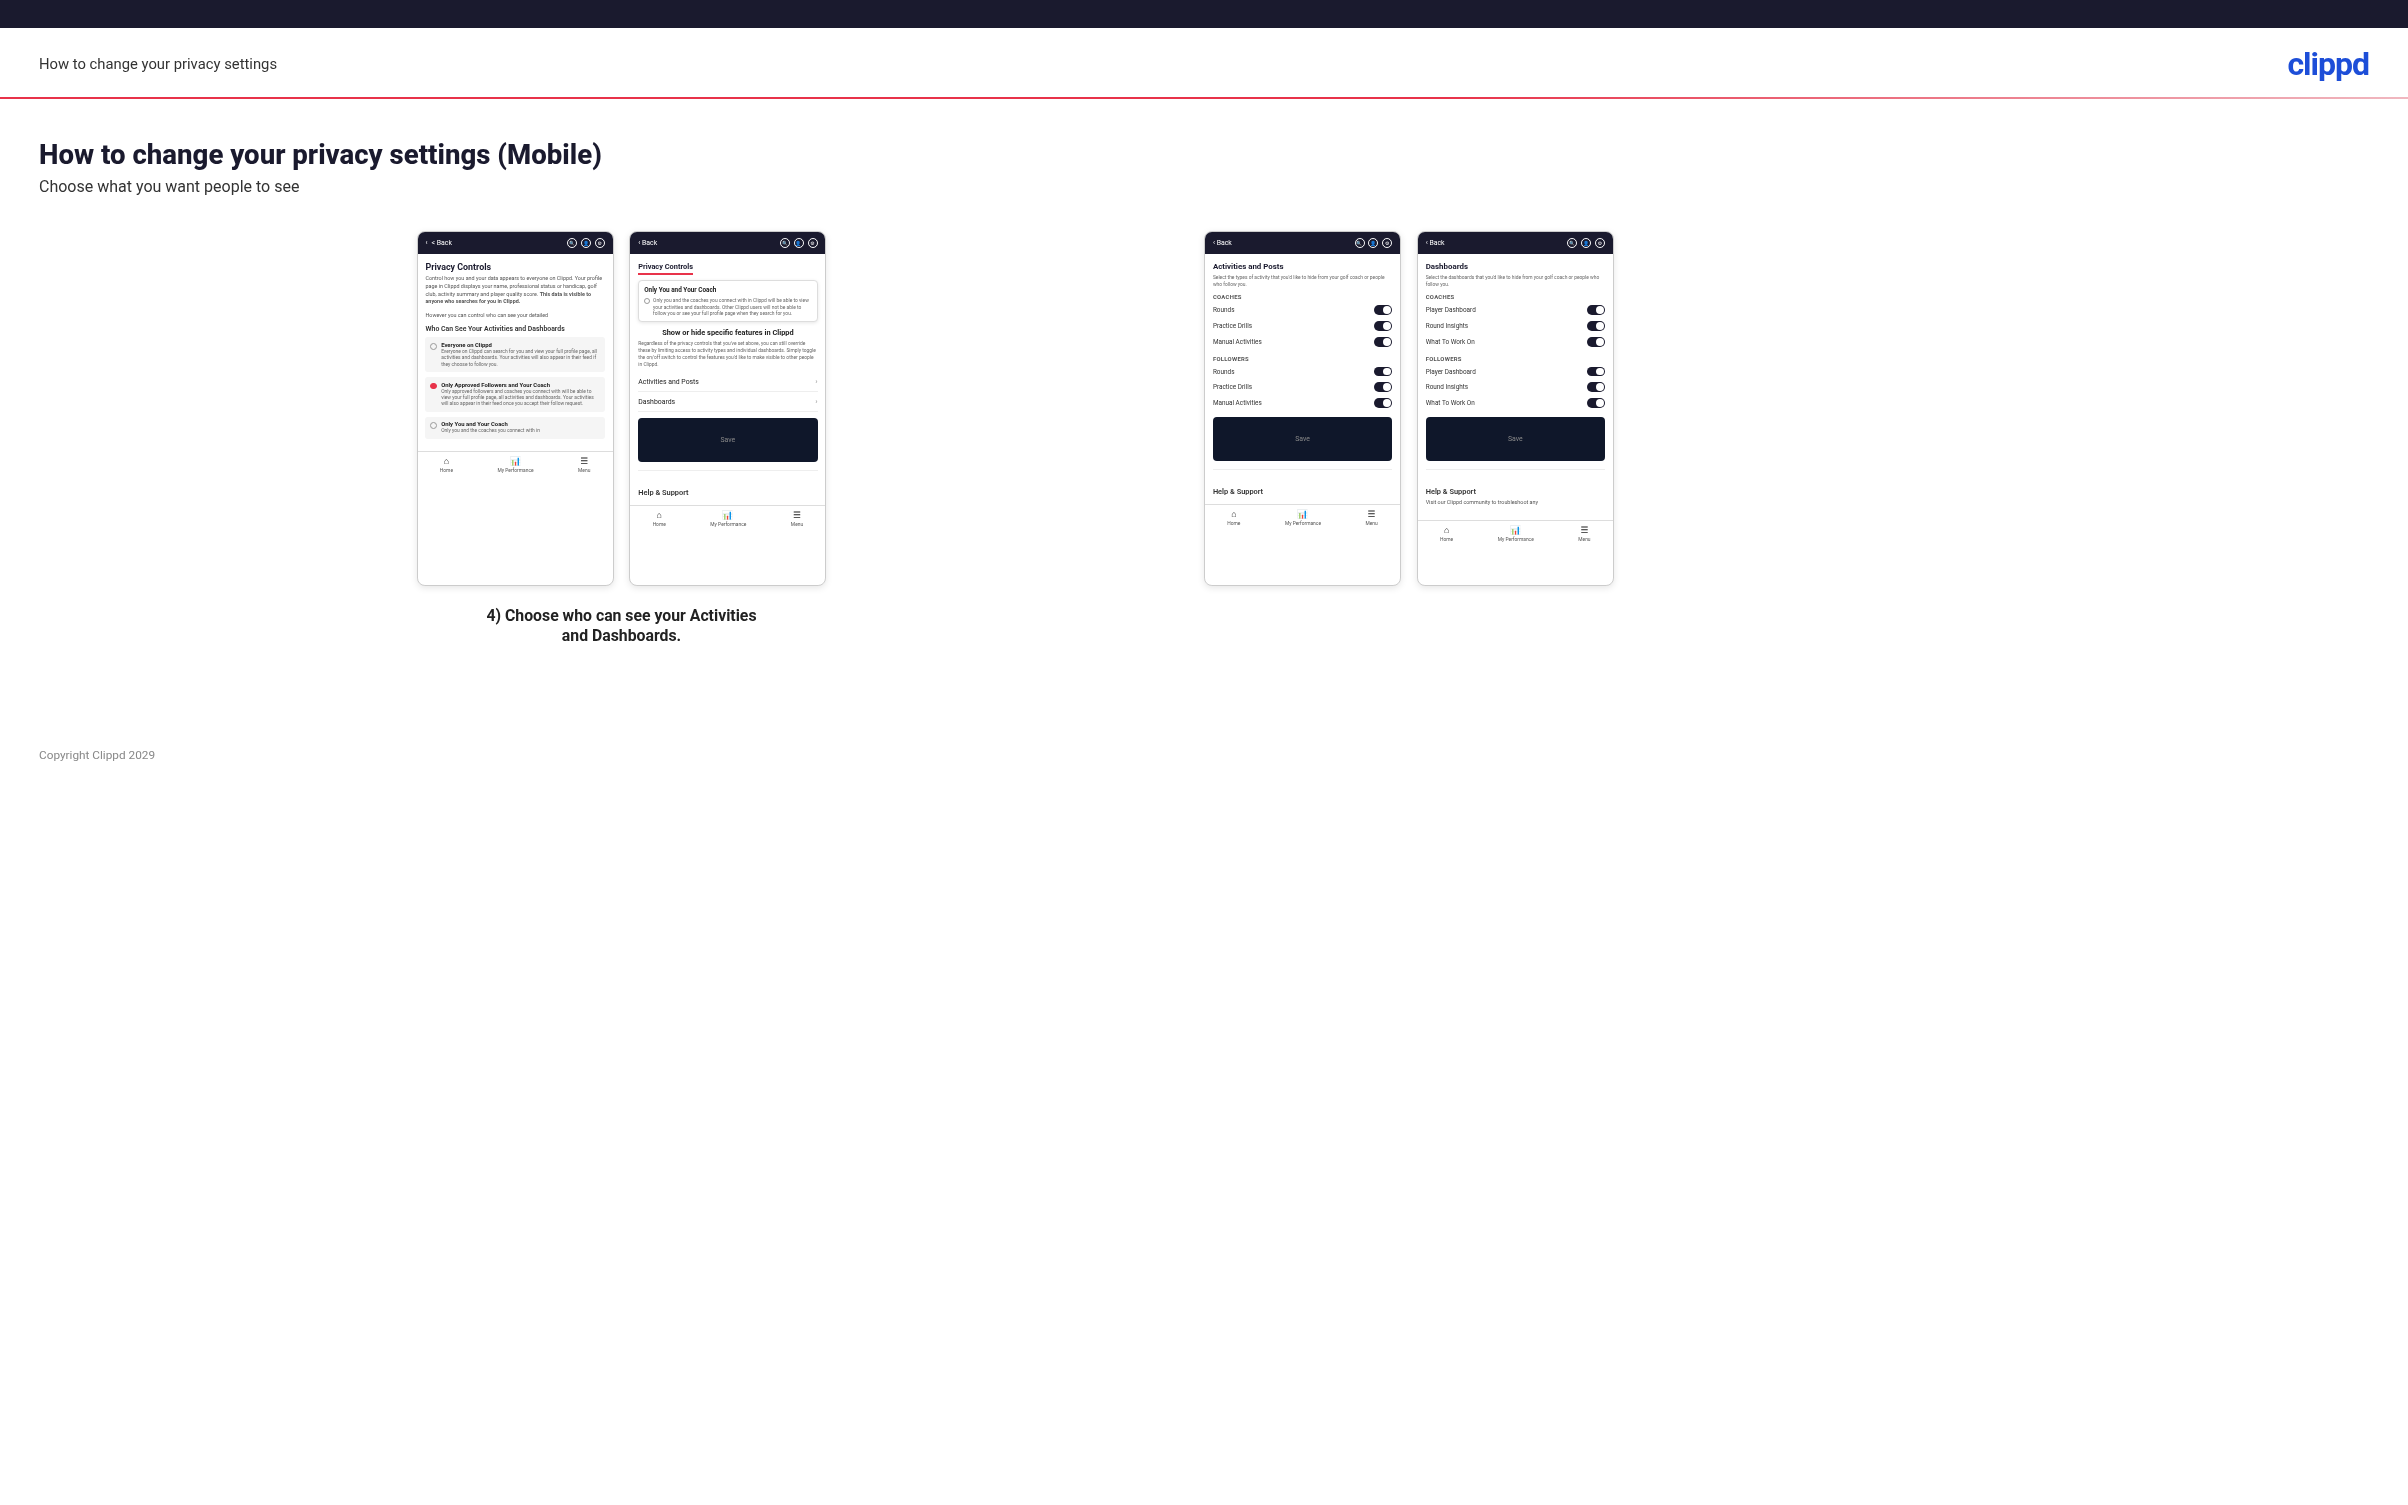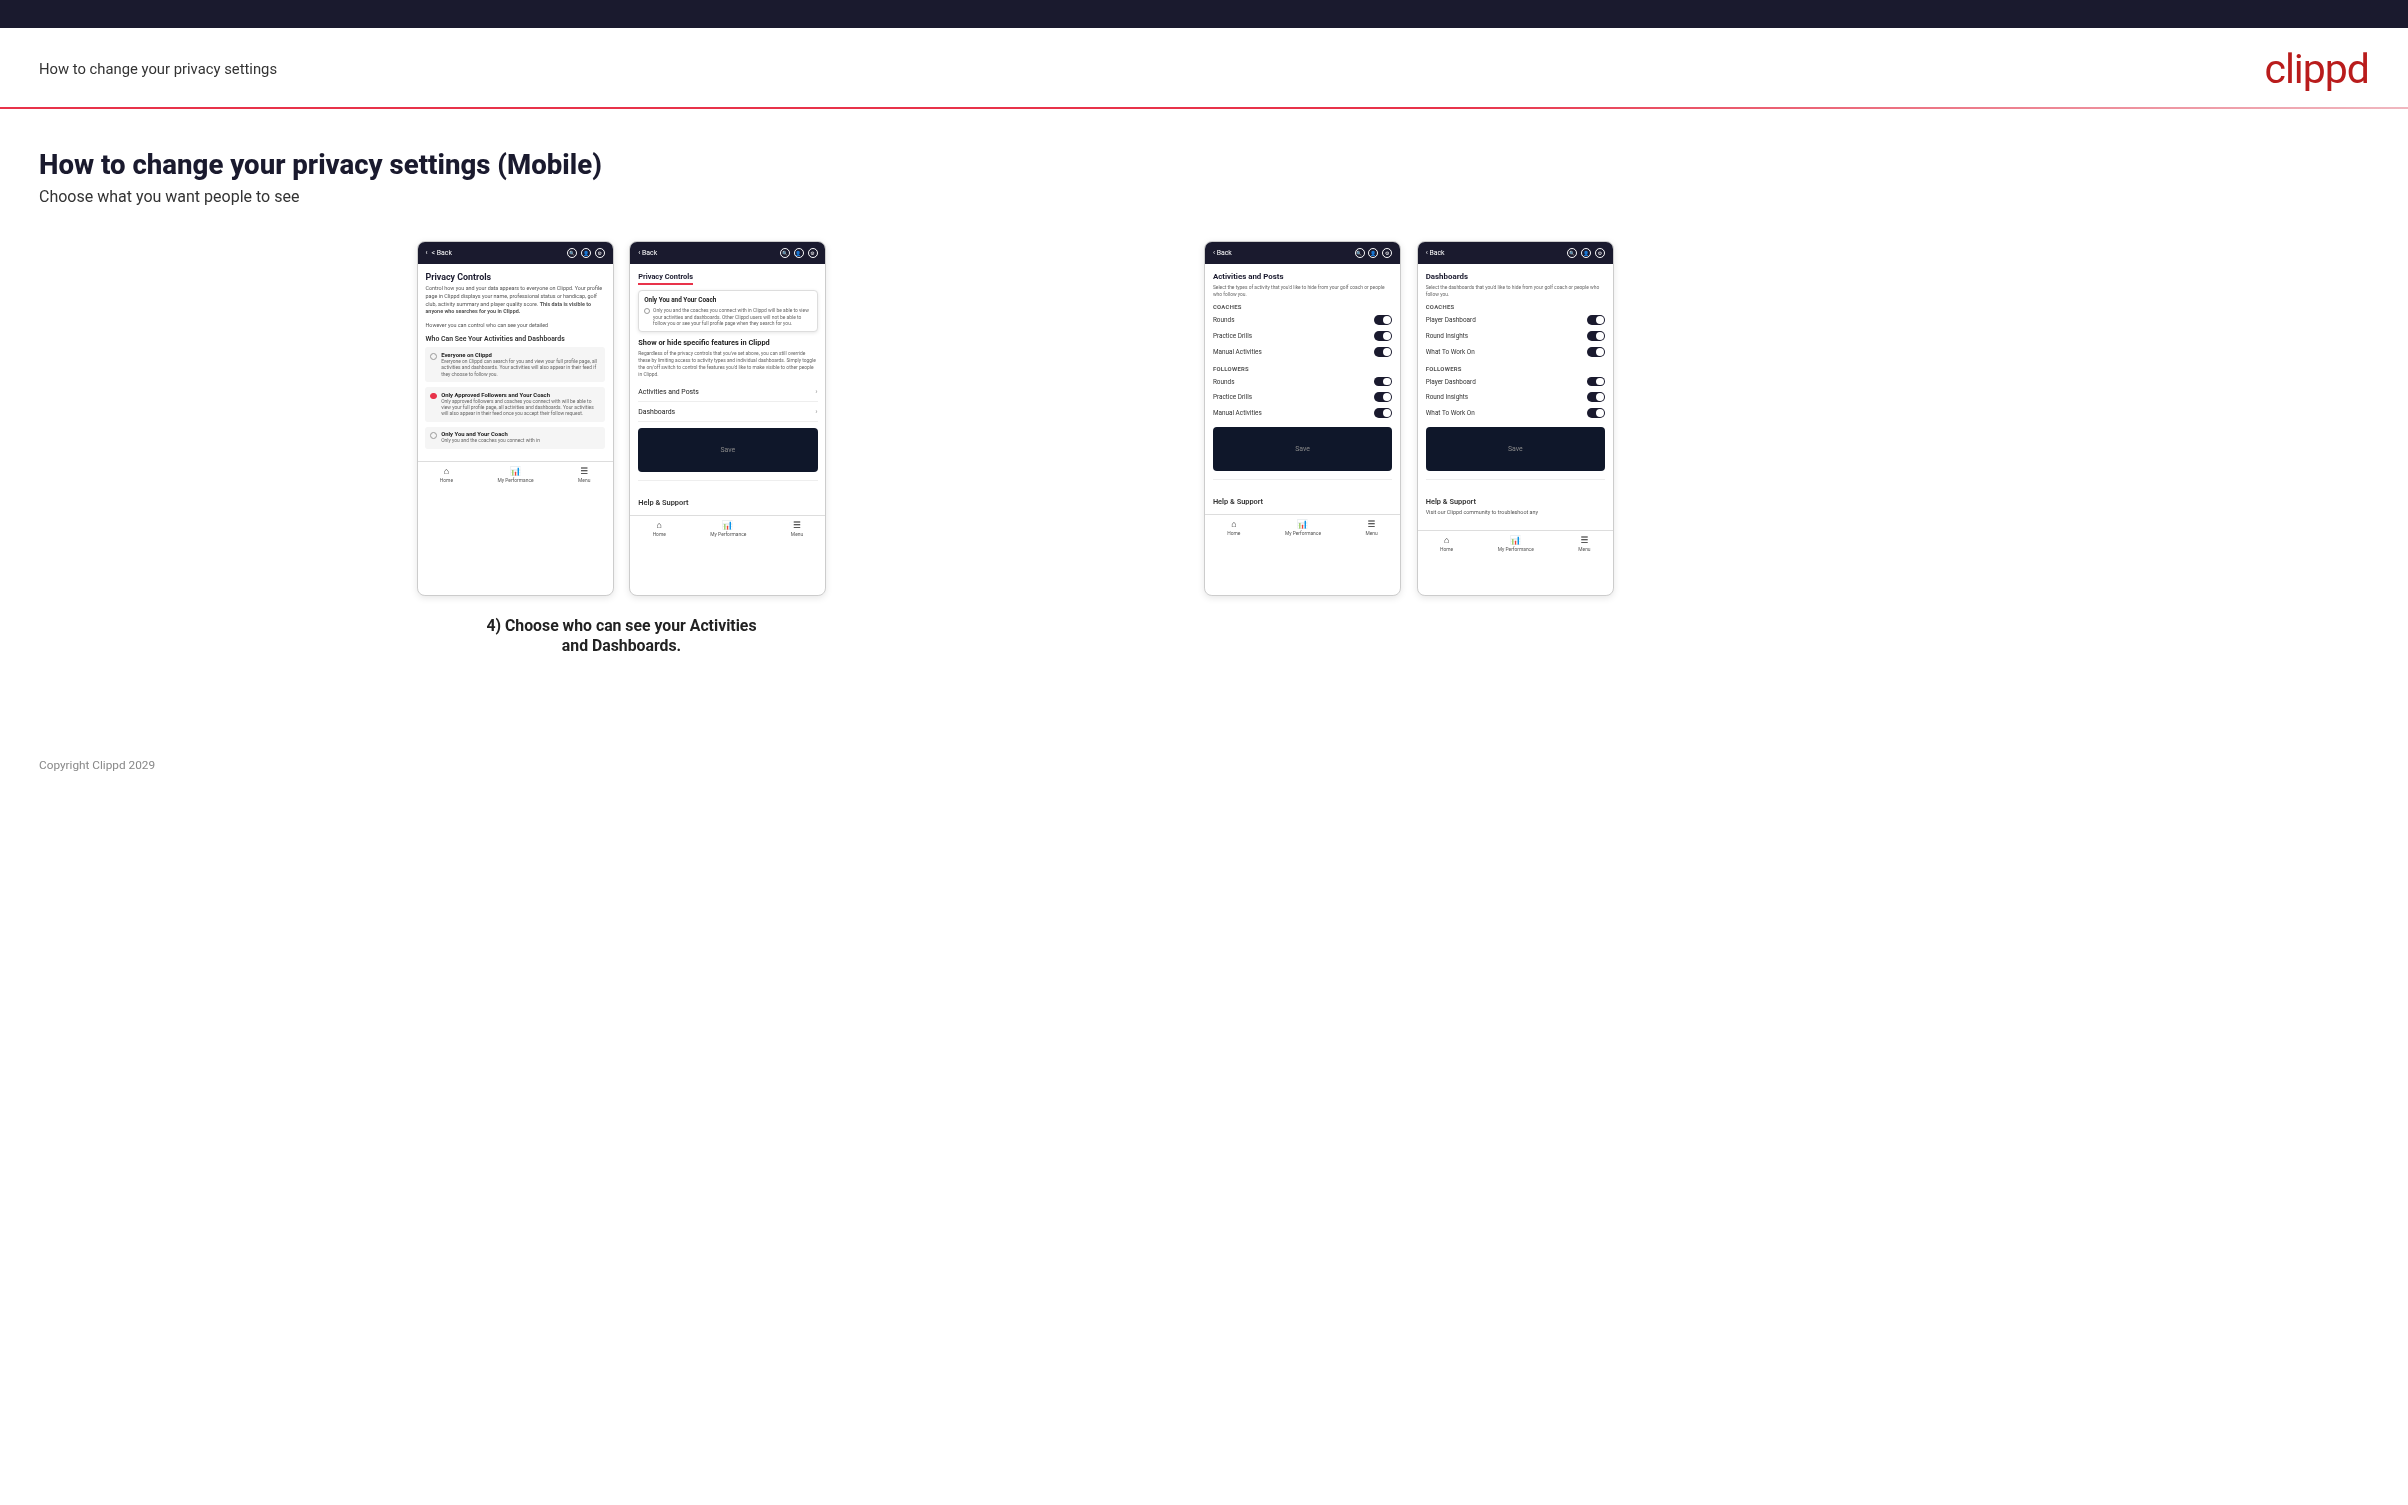--- a/index.html
+++ b/index.html
@@ -24,23 +24,23 @@
       justify-content: space-between;
       padding: 17.7px 39px 13.8px 39px;
       background: #fff;
     }
     .header-title {
       font-size: 14.8px;
       color: #333;
       font-weight: 400;
     }
     .logo {
-      font-size: 41px;
-      font-weight: 400;
-      color: #b91c1c;
+      font-size: 32px;
+      font-weight: 700;
+      color: #1d4ed8;
       letter-spacing: -1px;
     }
     .divider {
       height: 2px;
       background: linear-gradient(to right, #e8334a 60%, #f0b8c0 100%);
       margin: 0 0 0 0;
       width: 100%;
     }
 
     
@@ -223,20 +223,21 @@
       align-items: flex-start;
       gap: 3px;
       margin-top: 3px;
     }
 
     .show-hide-title {
       font-size: 7.4px;
       font-weight: 700;
       color: #222;
       margin: 5.9px 0 3px 0;
+      text-align: center;
     }
     .show-hide-desc {
       font-size: 4.9px;
       color: #666;
       line-height: 1.4;
       margin-bottom: 4.9px;
     }
 
     .menu-row {
       display: flex;

